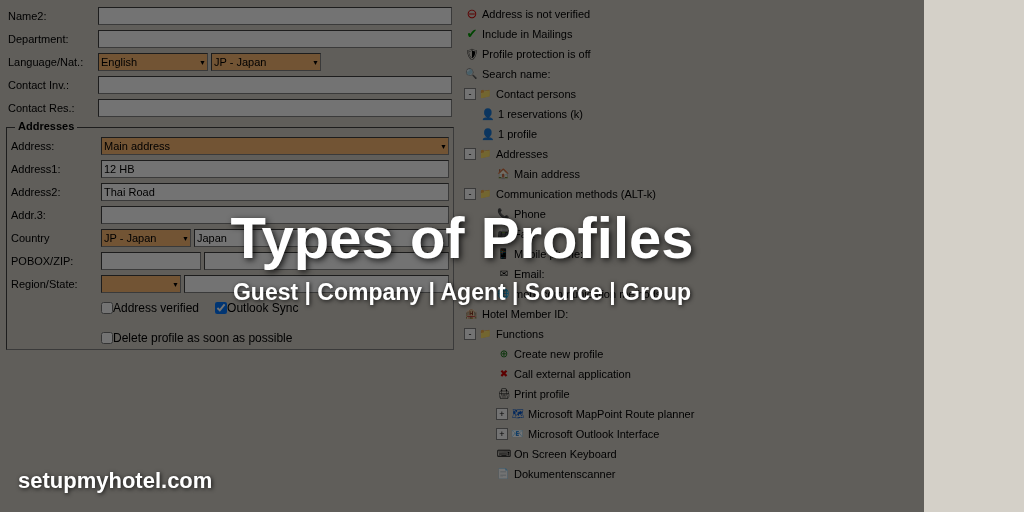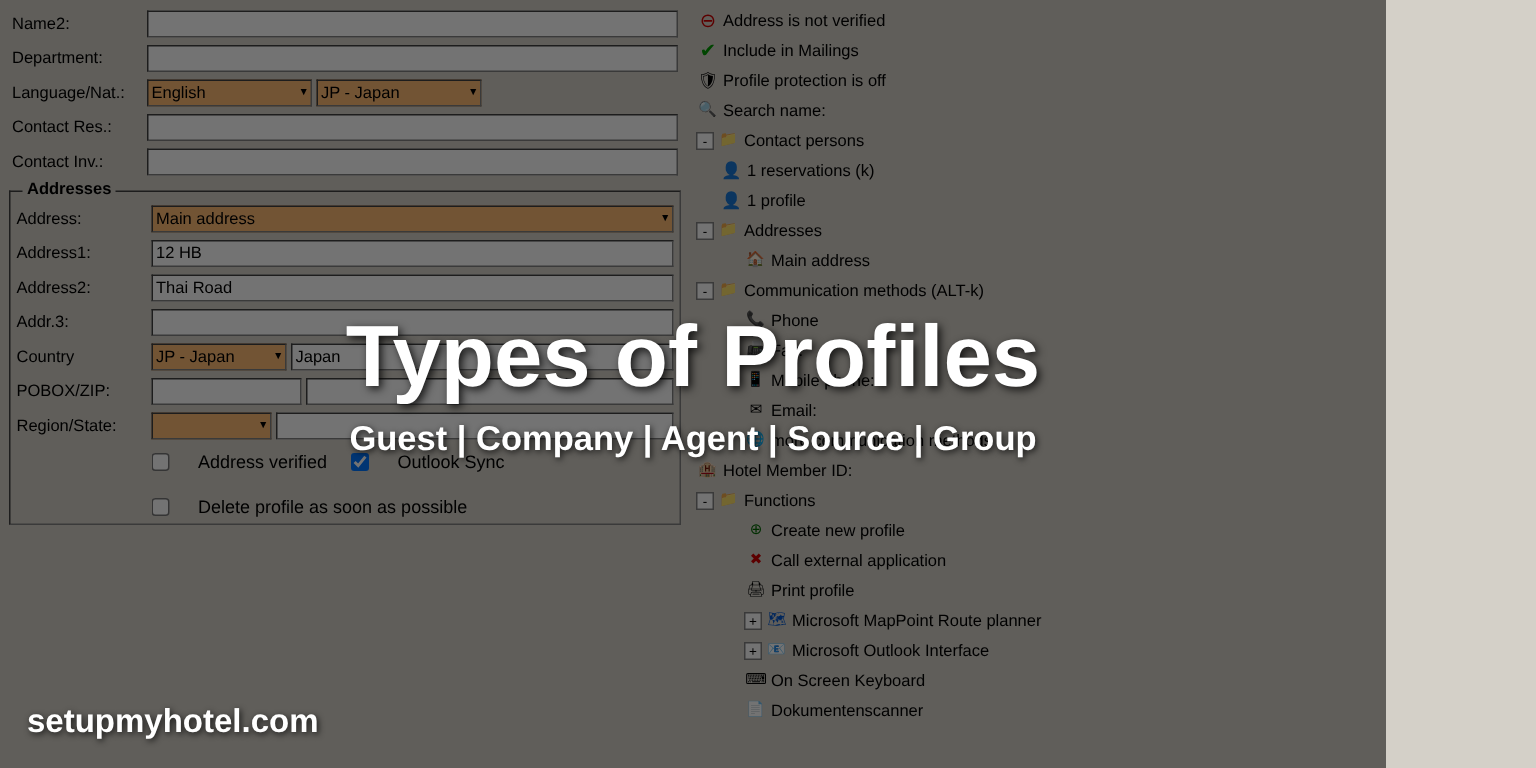--- a/index.html
+++ b/index.html
@@ -133,21 +133,21 @@
       border-bottom-color: #808080;
       border-right-color: #808080;
       font-size: 11px;
       cursor: pointer;
       padding: 0 6px;
     }
 
     .checkbox-row {
       display: flex;
       align-items: center;
-      gap: 19px;
+      gap: 0;
       margin-top: 3px;
     }
 
     .checkbox-row input[type="checkbox"] {
       width: 12px;
       height: 12px;
     }
 
     
     .right-panel {
@@ -268,26 +268,26 @@
           </select>
         </div>
         <div class="select-wrapper" style="margin-left:3px;">
           <select style="width:110px;">
             <option>JP - Japan</option>
           </select>
         </div>
       </div>
 
       <div class="form-row">
+        <span class="form-label">Contact Inv.:</span>
+        <input class="form-input" type="text" value="" style="">
+      </div>
+
+      <div class="form-row">
         <span class="form-label">Contact Res.:</span>
-        <input class="form-input" type="text" value="" style="">
-      </div>
-
-      <div class="form-row">
-        <span class="form-label">Contact Inv.:</span>
         <input class="form-input" type="text" value="" style="">
       </div>
     </div>
 
     <div class="group-box">
       <span class="group-box-title">Addresses</span>
       <div class="group-box-content">
 
         <div class="form-row">
           <span class="form-label">Address:</span>

